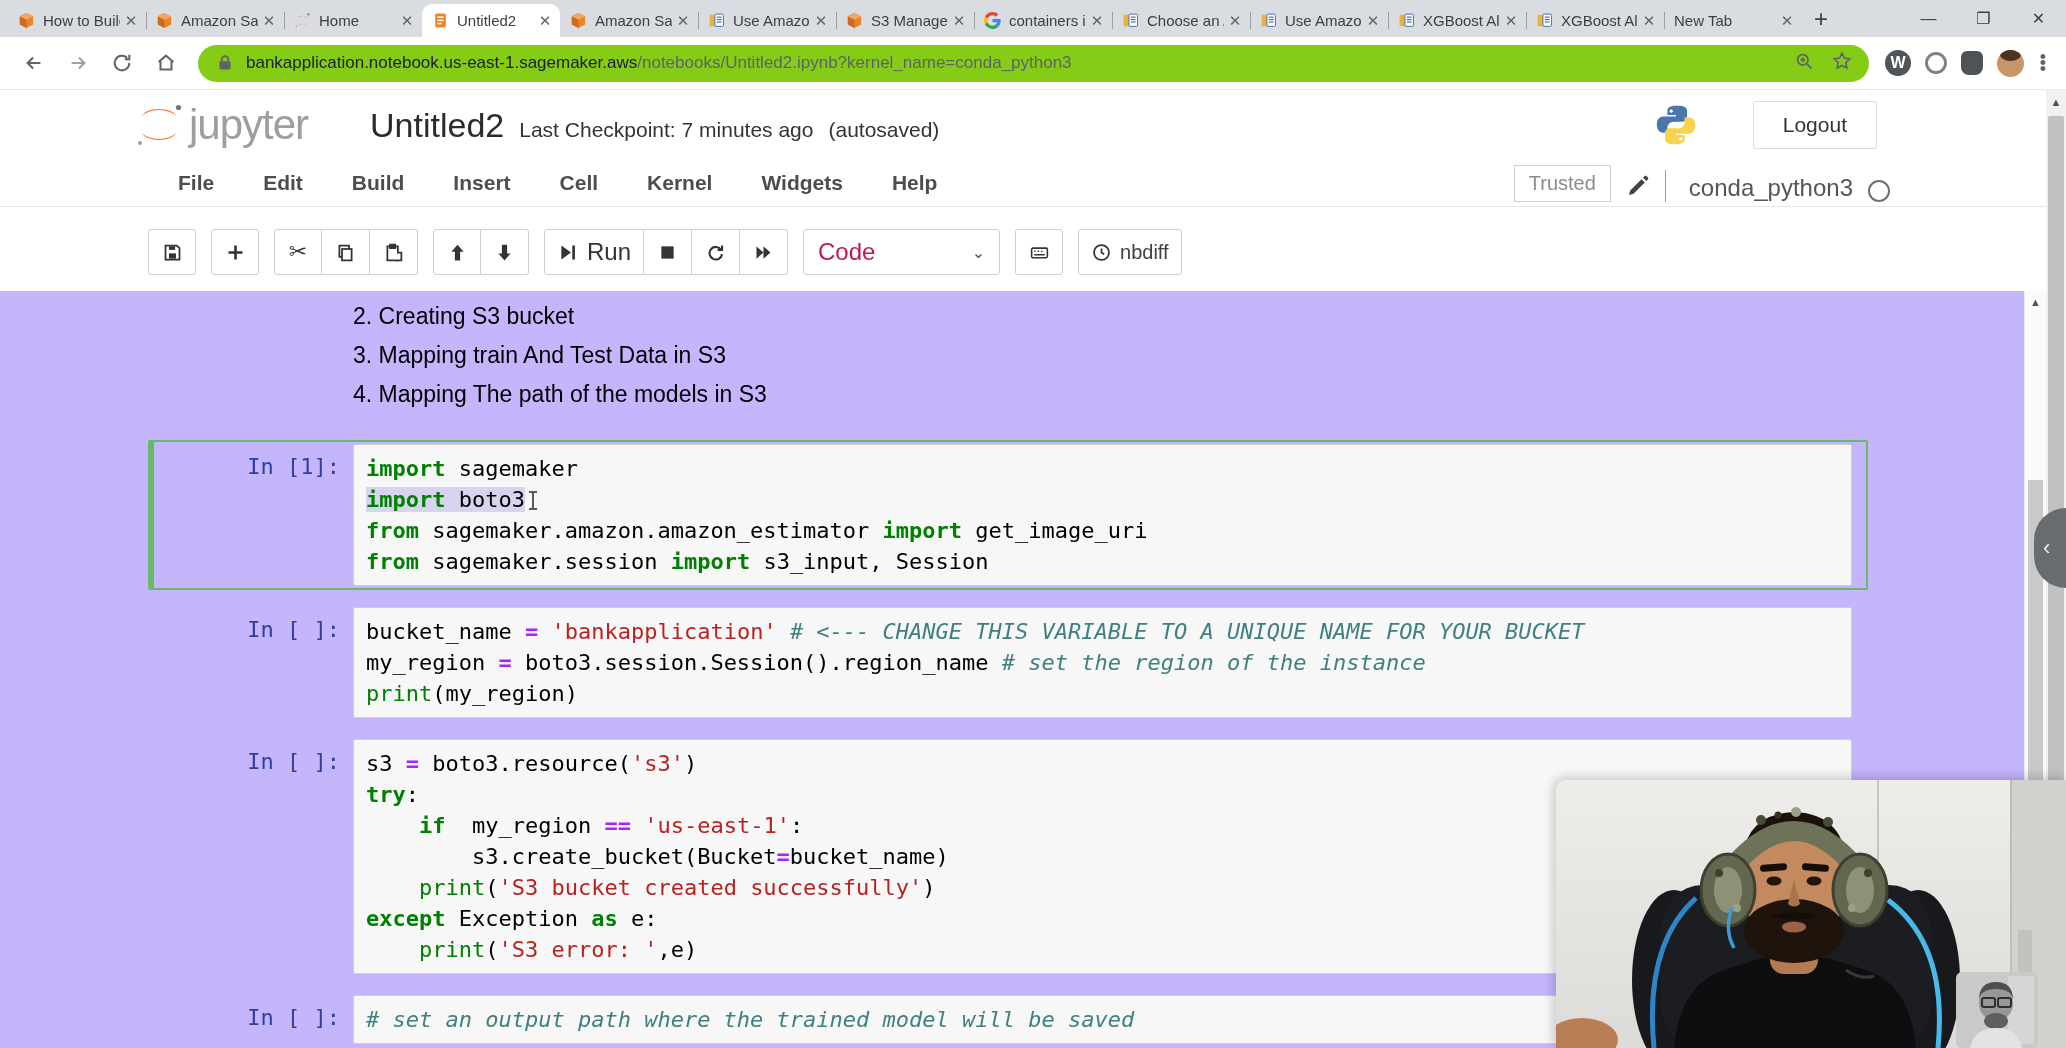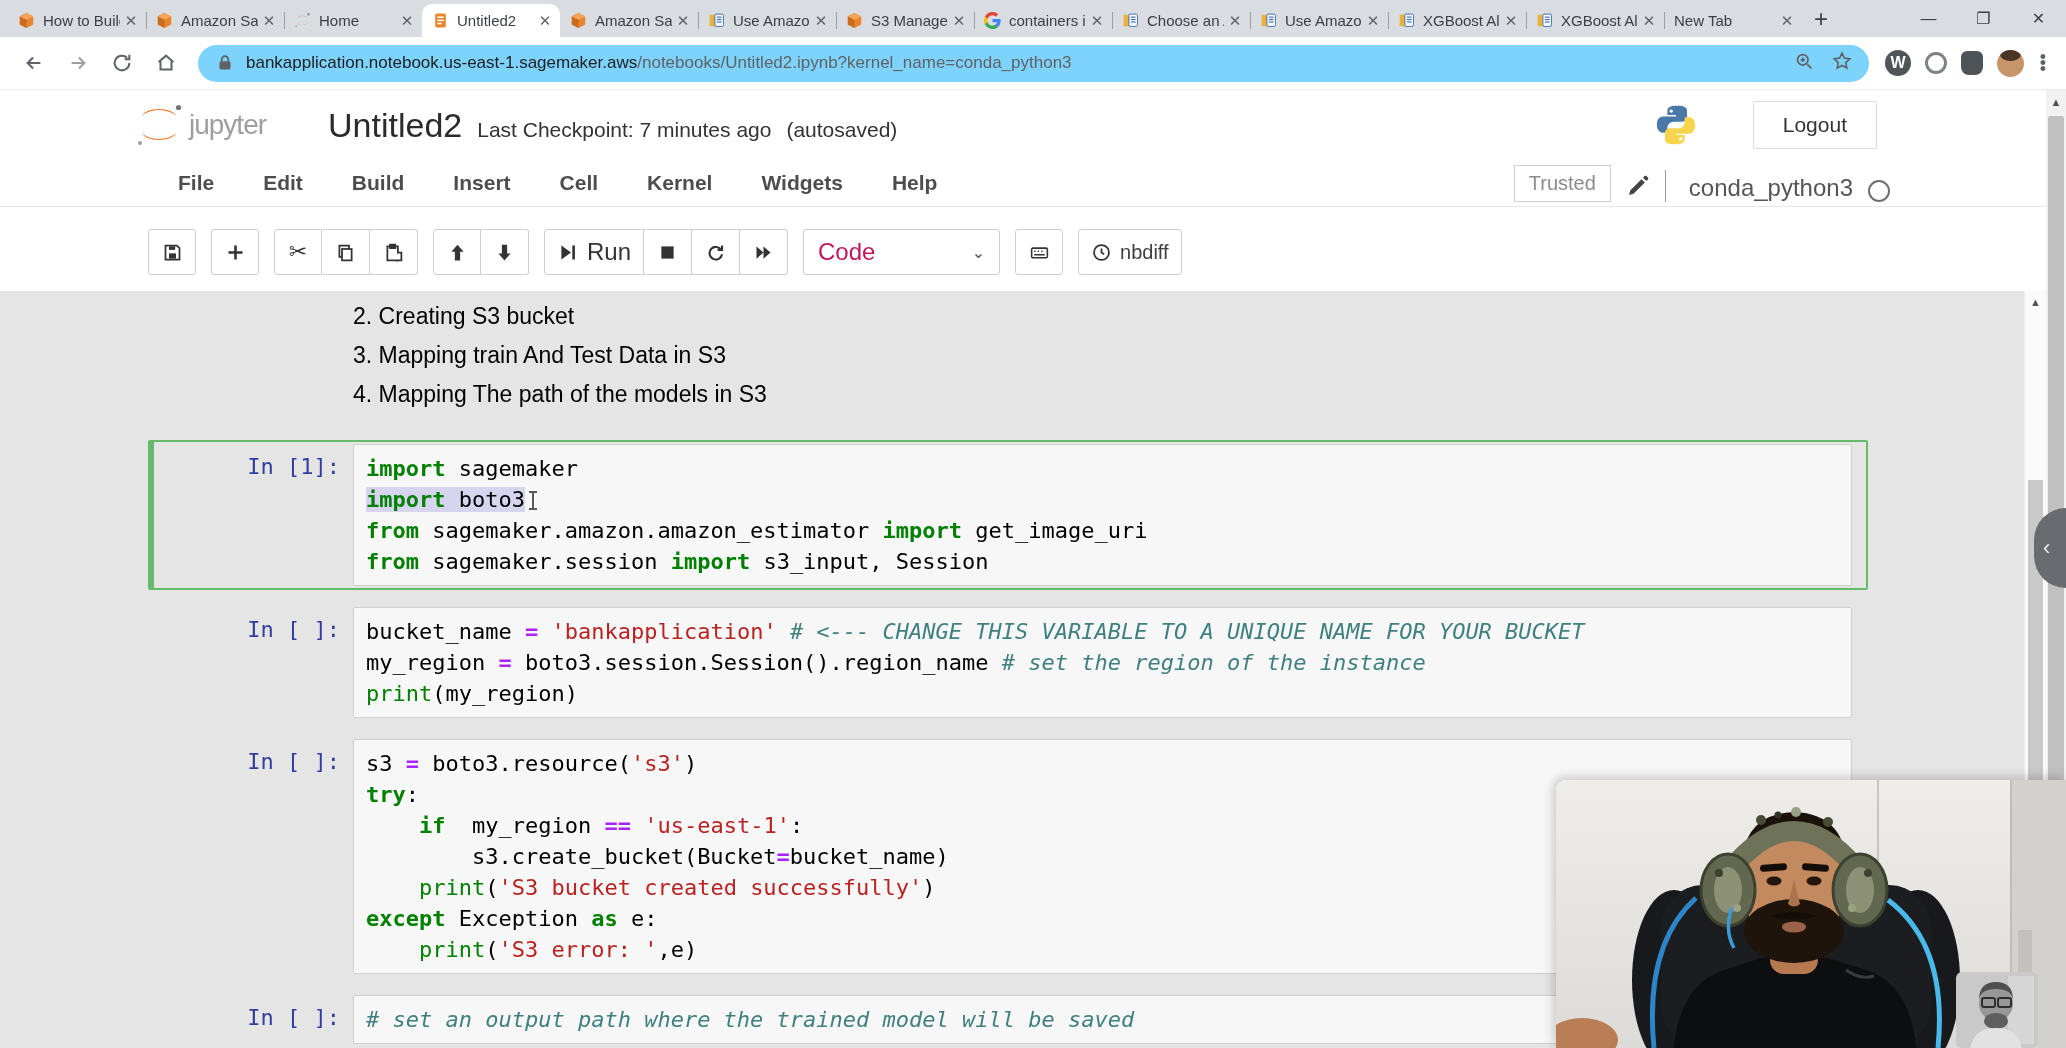--- a/index.html
+++ b/index.html
@@ -23,41 +23,41 @@
     display:flex; align-items:center; justify-content:center; flex:none; }
   .win-controls { margin-left:auto; display:flex; align-self:stretch; }
   .win-btn { width:55px; display:flex; align-items:center; justify-content:center; color:#3c4043; font-size:16px; }
 
   .addressbar { position:absolute; top:37px; left:0; right:0; height:53px; background:#fff;
     display:flex; align-items:center; padding:0 12px; border-bottom:1px solid #e8eaed; }
   .nav-icon { width:34px; height:34px; display:flex; align-items:center; justify-content:center;
     color:#5f6368; flex:none; margin:0 5px; }
   .nav-icon svg { width:22px; height:22px; }
   .nav-icon.disabled { color:#9aa0a6; }
-  .url-pill { flex:1; height:37px; background:#7dd3fc; border-radius:19px; display:flex;
+  .url-pill { flex:1; height:37px; background:#84cc16; border-radius:19px; display:flex;
     align-items:center; padding:0 16px; margin:4px 10px; min-width:0; }
   .url-text { font-size:17px; color:#202124; white-space:nowrap; overflow:hidden; flex:1; }
   .url-text .path { color:#5f6368; }
   .pill-right { display:flex; align-items:center; gap:16px; margin-left:12px; color:#5f6368; }
   .ext-area { display:flex; align-items:center; gap:14px; margin:0 6px; flex:none; }
   .ext-w { width:26px; height:26px; border-radius:50%; background:#50555a; color:#fff; font-size:16px;
     font-weight:bold; display:flex; align-items:center; justify-content:center; }
   .ext-o { width:22px; height:22px; border-radius:50%; border:3px solid #7d8288; }
   .ext-dark { width:22px; height:24px; background:#4e5358; border-radius:6px 6px 8px 8px; }
   .avatar { width:27px; height:27px; border-radius:50%; background:#c8956b; position:relative; overflow:hidden; }
   .avatar::before { content:''; position:absolute; top:-2px; left:3px; right:3px; height:13px;
     border-radius:50%; background:#4a3425; }
   .dots-v { color:#5f6368; font-size:18px; letter-spacing:0; line-height:6px; width:10px; text-align:center; }
 
   
   .jp-header { position:absolute; top:90px; left:0; right:20px; height:70px; background:#fff;
     display:flex; align-items:center; }
   .jp-logo { display:flex; align-items:center; margin-left:133px; }
   .jp-logo svg { width:52px; height:46px; }
-  .jp-logotype { font-size:28px; color:#9e9e9e; margin-left:4px; letter-spacing:-1px; }
+  .jp-logotype { font-size:42px; color:#9e9e9e; margin-left:4px; letter-spacing:-1px; }
   .title-block { display:flex; align-items:baseline; margin-left:62px; gap:15px; }
   .nb-title { font-size:34px; color:#2b2b2b; }
   .checkpoint { font-size:21px; color:#333; }
   .py-logo { margin-left:auto; width:46px; height:46px; }
   .logout-btn { margin-left:54px; margin-right:169px; border:1px solid #dcdcdc; border-radius:2px;
     background:#fff; font-size:21px; color:#333; padding:11px 29px; font-family:inherit; }
 
   
   .jp-menubar { position:absolute; top:160px; left:0; right:20px; height:47px; background:#fff;
     border-bottom:1px solid #e7e7e7; display:flex; align-items:center; padding-left:178px; }
@@ -81,21 +81,21 @@
   .btn-group .tbtn:only-child { border-radius:3px; }
   .tbtn svg { width:21px; height:21px; }
   .run-label { font-size:24px; margin-left:9px; color:#333; }
   .nbdiff-label { font-size:20px; margin-left:8px; color:#404040; }
   .celltype-select { width:197px; height:46px; border:1px solid #cfcfcf; border-radius:3px; background:#fff;
     display:flex; align-items:center; padding:0 14px; margin-right:15px; }
   .celltype-value { font-size:24px; color:#be185d; flex:1; }
   .celltype-chev { color:#555; font-size:16px; }
 
   
-  .jp-content { position:absolute; top:291px; left:0; right:42px; bottom:0; background:#e5e5e5; overflow:hidden; }
+  .jp-content { position:absolute; top:291px; left:0; right:42px; bottom:0; background:#c4b5fd; overflow:hidden; }
   .md-cell { margin:6px 0 26px 353px; }
   .md-line { font-size:23px; color:#000; line-height:39px; }
 
   .cells-wrap { width:1720px; margin-left:148px; }
   .cell { display:flex; border:2px solid transparent; border-left-width:6px; padding:2px 0;
     margin-bottom:13px; border-radius:2px; }
   .cell.selected { border-color:#66bb6a; }
   .prompt { flex:0 0 199px; text-align:right; padding:10px 13px 0 0;
     font-family:"DejaVu Sans Mono","Liberation Mono",monospace; font-size:22px; color:#303f9f; white-space:nowrap; }
   .input-box { flex:1; border:1px solid #cfcfcf; background:#f7f7f7; border-radius:2px;

